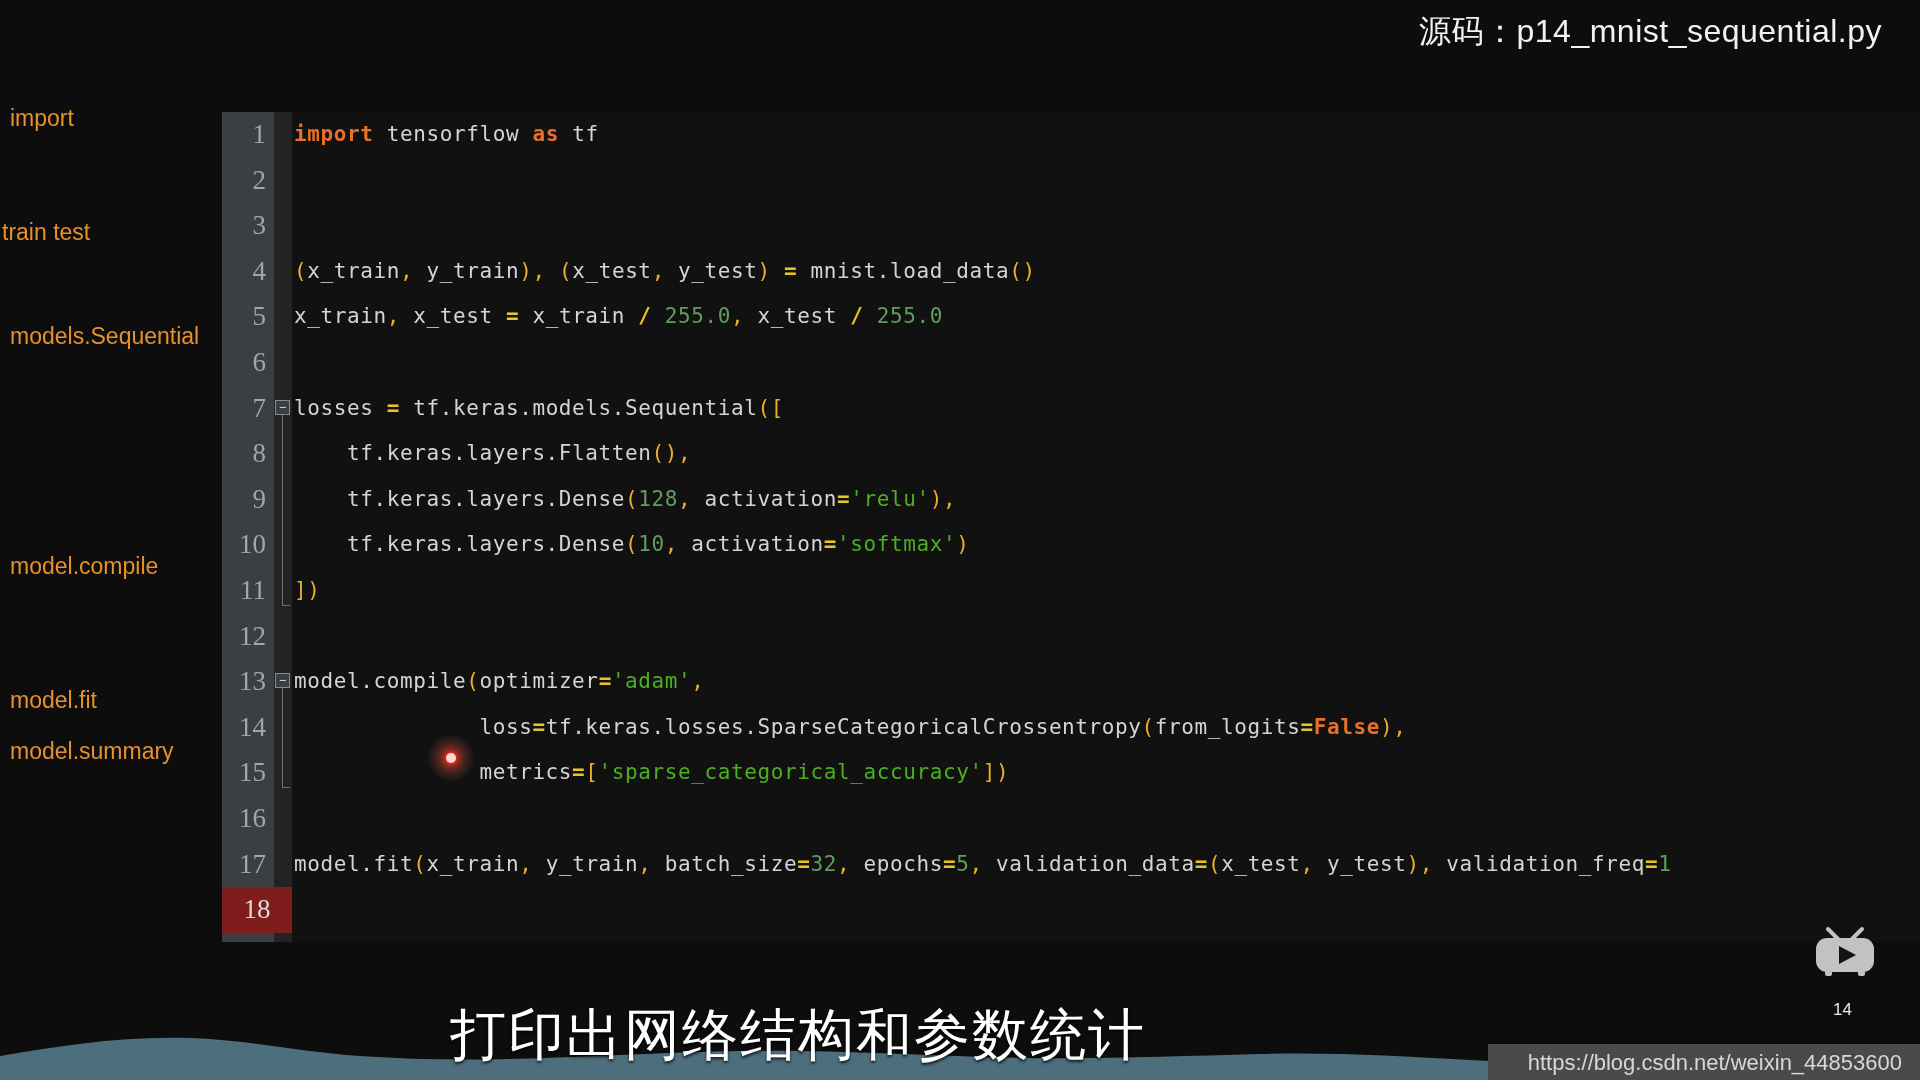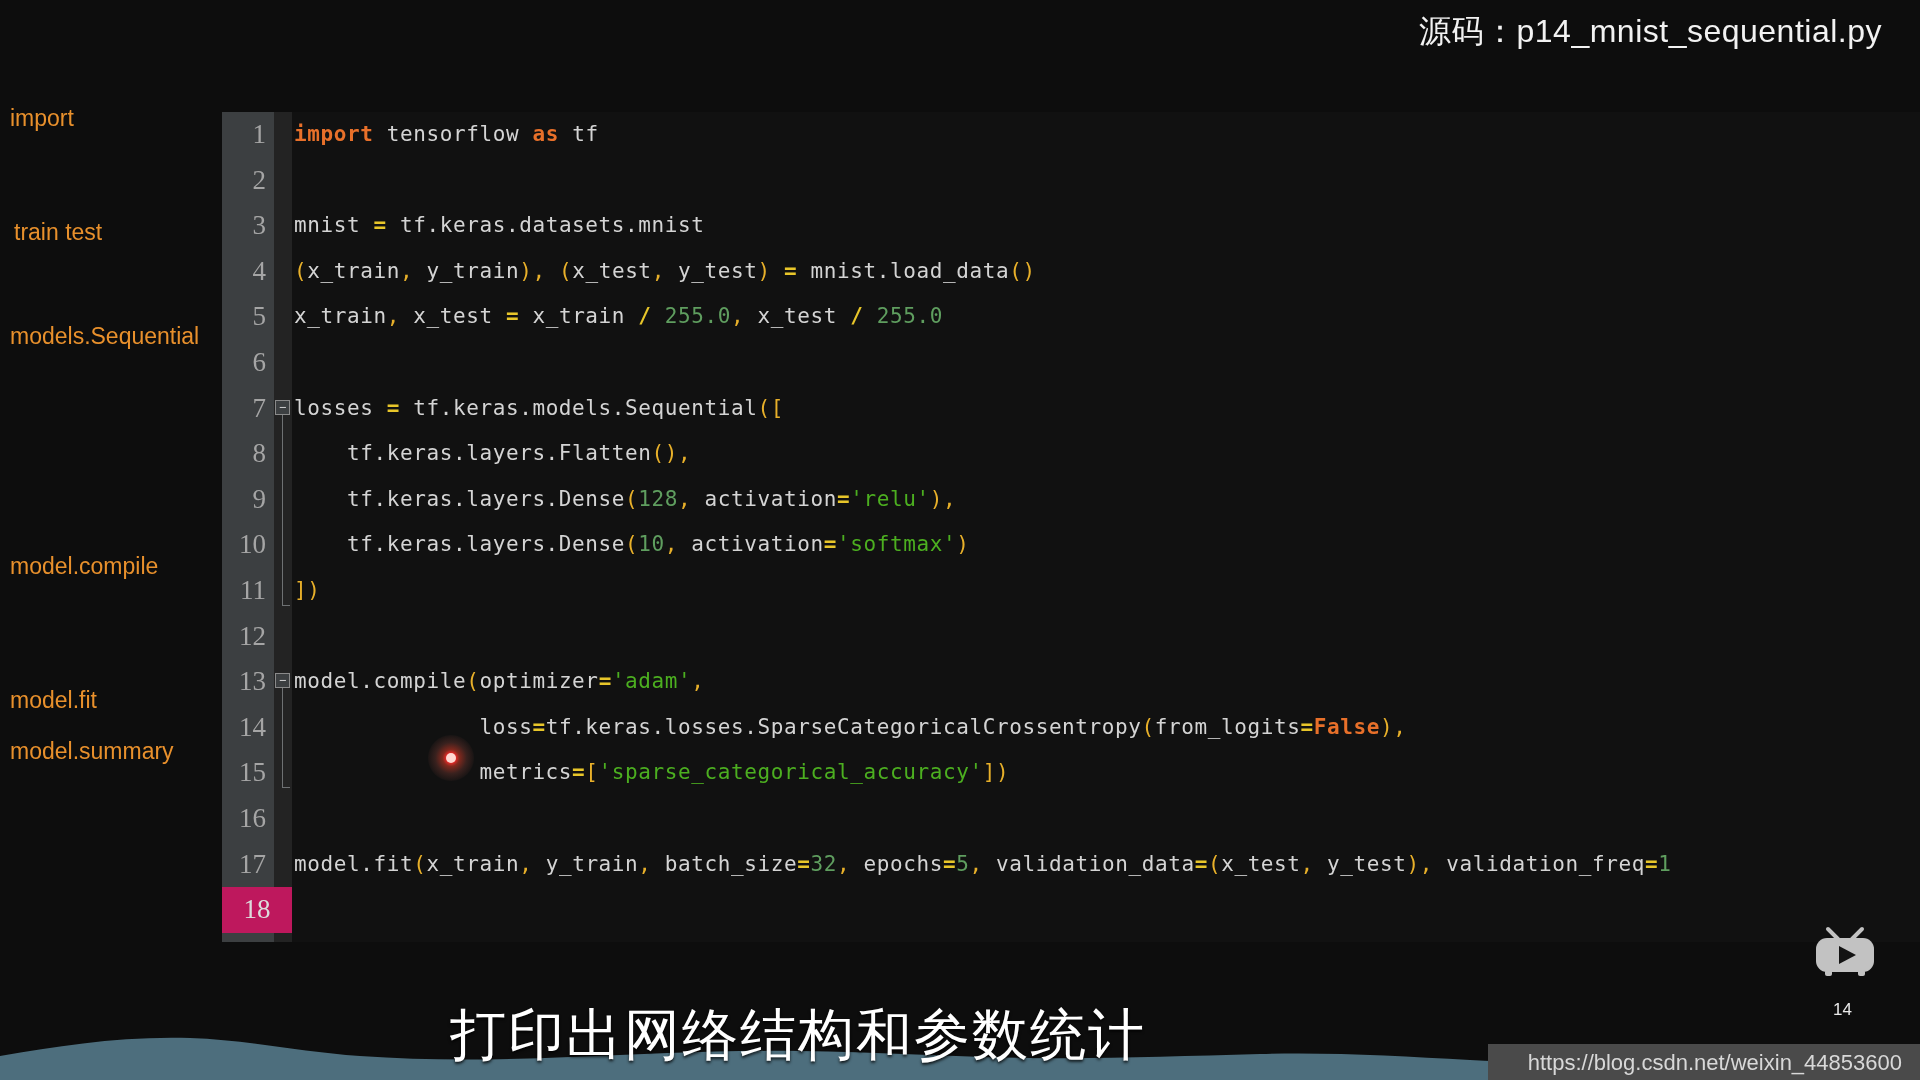--- a/index.html
+++ b/index.html
@@ -69,21 +69,21 @@
   .lnum {
     position: absolute;
     left: 0; top: 0;
     width: 44px;
     text-align: right;
     color: #a5a5a5;
     font-family: "Liberation Serif", serif;
     font-size: 27px;
   }
   .lnum.current {
-    background: #be185d;
+    background: #7f1d1d;
     color: #dcdcdc;
     width: 70px;
     padding-right: 0;
     text-align: center;
     box-sizing: border-box;
   }
   .ltext {
     position: absolute;
     left: 72px; top: 0;
     color: #d4d4d4;
@@ -201,34 +201,34 @@
     font-size: 17px;
   }
 </style>
 </head>
 <body>
 
 <div id="slide-title">源码：p14_mnist_sequential.py</div>
 
 <div id="annotations">
     <div class="annotation" style="top: 105px; left: 10px;">import</div>
-    <div class="annotation" style="top: 219px; left: 14px;">train  test</div>
+    <div class="annotation" style="top: 219px; left: 2px;">train  test</div>
     <div class="annotation" style="top: 323px; left: 10px;">models.Sequential</div>
     <div class="annotation" style="top: 553px; left: 10px;">model.compile</div>
     <div class="annotation" style="top: 687px; left: 10px;">model.fit</div>
     <div class="annotation" style="top: 738px; left: 10px;">model.summary</div>
   </div>
 
 <div id="code-panel">
   <div id="gutter"></div>
   <div id="gutter-edge"></div>
   <div id="code-lines">
       <div class="line" style="top: 0px;"><span class="lnum">1</span><span class="ltext"><span class="kw">import</span><span class="pl"> tensorflow </span><span class="kw">as</span><span class="pl"> tf</span></span></div>
       <div class="line" style="top: 45.6px;"><span class="lnum">2</span><span class="ltext"></span></div>
-      <div class="line" style="top: 91.2px;"><span class="lnum">3</span><span class="ltext"><span class="pl">mnist </span><span class="op">=</span><span class="pl"> tf.keras.datasets.mnist</span></span></div>
+      <div class="line" style="top: 91.2px;"><span class="lnum">3</span></div>
       <div class="line" style="top: 136.8px;"><span class="lnum">4</span><span class="ltext"><span class="pn">(</span><span class="pl">x_train</span><span class="pn">,</span><span class="pl"> y_train</span><span class="pn">)</span><span class="pn">,</span><span class="pl"> </span><span class="pn">(</span><span class="pl">x_test</span><span class="pn">,</span><span class="pl"> y_test</span><span class="pn">)</span><span class="pl"> </span><span class="op">=</span><span class="pl"> mnist.load_data</span><span class="pn">()</span></span></div>
       <div class="line" style="top: 182.4px;"><span class="lnum">5</span><span class="ltext"><span class="pl">x_train</span><span class="pn">,</span><span class="pl"> x_test </span><span class="op">=</span><span class="pl"> x_train </span><span class="op">/</span><span class="pl"> </span><span class="num">255.0</span><span class="pn">,</span><span class="pl"> x_test </span><span class="op">/</span><span class="pl"> </span><span class="num">255.0</span></span></div>
       <div class="line" style="top: 228px;"><span class="lnum">6</span><span class="ltext"></span></div>
       <div class="line" style="top: 273.6px;"><span class="lnum">7</span><span class="ltext"><span class="pl">losses </span><span class="op">=</span><span class="pl"> tf.keras.models.Sequential</span><span class="pn">([</span></span></div>
       <div class="line" style="top: 319.2px;"><span class="lnum">8</span><span class="ltext"><span class="pl">    tf.keras.layers.Flatten</span><span class="pn">(),</span></span></div>
       <div class="line" style="top: 364.8px;"><span class="lnum">9</span><span class="ltext"><span class="pl">    tf.keras.layers.Dense</span><span class="pn">(</span><span class="num">128</span><span class="pn">,</span><span class="pl"> activation</span><span class="op">=</span><span class="str">'relu'</span><span class="pn">),</span></span></div>
       <div class="line" style="top: 410.4px;"><span class="lnum">10</span><span class="ltext"><span class="pl">    tf.keras.layers.Dense</span><span class="pn">(</span><span class="num">10</span><span class="pn">,</span><span class="pl"> activation</span><span class="op">=</span><span class="str">'softmax'</span><span class="pn">)</span></span></div>
       <div class="line" style="top: 456px;"><span class="lnum">11</span><span class="ltext"><span class="pn">])</span></span></div>
       <div class="line" style="top: 501.6px;"><span class="lnum">12</span><span class="ltext"></span></div>
       <div class="line" style="top: 547.2px;"><span class="lnum">13</span><span class="ltext"><span class="pl">model.compile</span><span class="pn">(</span><span class="pl">optimizer</span><span class="op">=</span><span class="str">'adam'</span><span class="pn">,</span></span></div>

